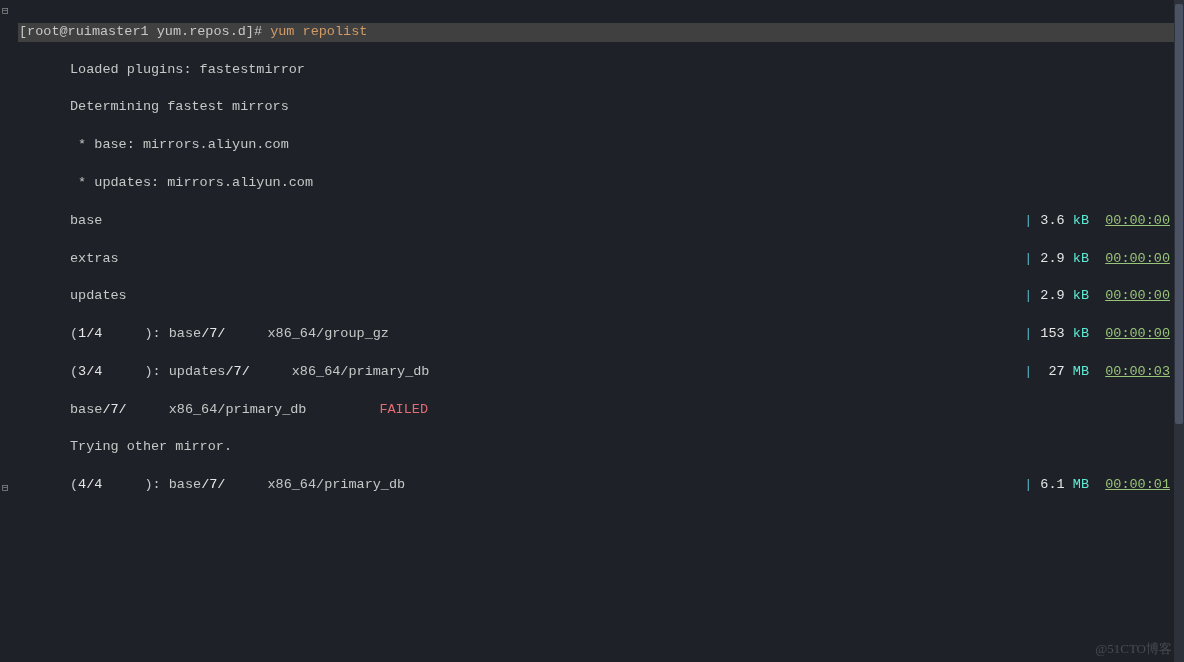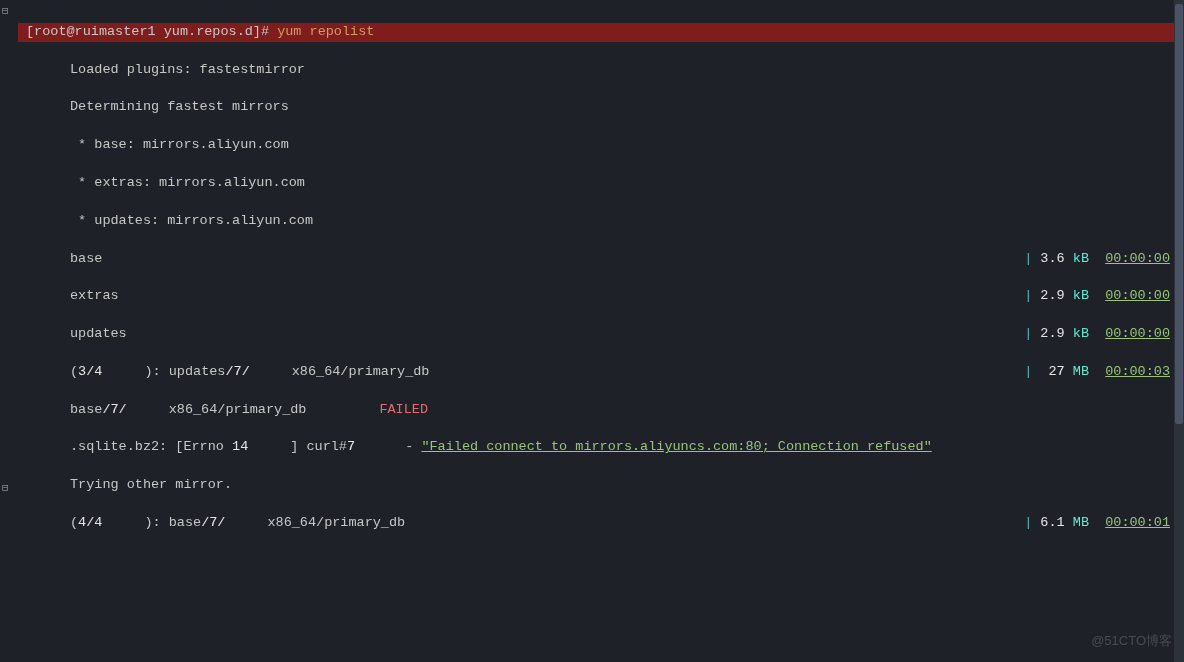--- a/index.html
+++ b/index.html
@@ -26,38 +26,38 @@
   font-size: 11px;
   position: absolute;
   left: 2px;
   cursor: pointer;
 }
 .terminal {
   padding: 4px 8px 4px 28px;
   white-space: pre;
 }
 .line { display: block; min-height: 18px; }
-.cmdline { background: #7f1d1d; margin-left: -10px; padding-left: 8px; }
+.cmdline { background: #404040; margin-left: -10px; padding-left: 1px; }
 .prompt { color: #c5c8c6; }
 .cmd { color: #d19a66; }
 .cyan { color: #56b6c2; }
 .purple { color: #e5e5e5; }
 .red { color: #e06c75; }
 .green { color: #98c379; text-decoration: underline; }
 .white { color: #5eead4; }
 .gray { color: #c5c8c6; margin-left: 42px; }
 .link { color: #56b6c2; text-decoration: underline; }
 .right { float: right; padding-right: 6px; }
 .watermark {
   position: absolute;
   right: 12px;
-  bottom: 12px;
+  bottom: 4px;
   color: rgba(255,255,255,0.18);
   font-size: 13px;
-  font-family: Liberation Sans, sans-serif;
+  font-family: Liberation Serif, serif;
 }
 .scrollbar {
   position: absolute;
   right: 0;
   top: 0;
   width: 10px;
   height: 100%;
   background: #2c313a;
 }
 .thumb {
@@ -76,28 +76,27 @@
 <div class="gutter">
   <span class="fold" style="top:4px">⊟</span>
   <span class="fold" style="top:481px">⊟</span>
 </div>
 
 <div class="terminal">
 <span class="line cmdline"><span class="prompt">[root@ruimaster1 yum.repos.d]# </span><span class="cmd">yum repolist</span></span>
 <span class="line gray">Loaded plugins: fastestmirror</span>
 <span class="line gray">Determining fastest mirrors</span>
 <span class="line gray"> * base: mirrors.aliyun.com</span>
-<span class="line gray"> * extras: mirrors.aliyun.com</span>
 <span class="line gray"> * updates: mirrors.aliyun.com</span>
 <span class="line"><span class="gray">base</span><span class="right"><span class="cyan">| </span><span class="purple">3.6</span> <span class="white">kB</span>  <span class="green">00:00:00</span></span></span>
 <span class="line"><span class="gray">extras</span><span class="right"><span class="cyan">| </span><span class="purple">2.9</span> <span class="white">kB</span>  <span class="green">00:00:00</span></span></span>
 <span class="line"><span class="gray">updates</span><span class="right"><span class="cyan">| </span><span class="purple">2.9</span> <span class="white">kB</span>  <span class="green">00:00:00</span></span></span>
+<span class="line"><span class="gray">(</span><span class="purple">1/4</span><span class="gray">): base</span><span class="purple">/7/</span><span class="gray">x86_64/group_gz</span><span class="right"><span class="cyan">|</span><span class="purple"> 153</span> <span class="white">kB</span>  <span class="green">00:00:00</span></span></span>
 <span class="line"><span class="gray">(</span><span class="purple">3/4</span><span class="gray">): updates</span><span class="purple">/7/</span><span class="gray">x86_64/primary_db</span><span class="right"><span class="cyan">|</span><span class="purple">  27</span> <span class="white">MB</span>  <span class="green">00:00:03</span></span></span>
 <span class="line"><span class="gray">base</span><span class="purple">/7/</span><span class="gray">x86_64/primary_db</span>         <span class="red">FAILED</span></span>
-<span class="line"><span class="gray">.sqlite.bz2: [Errno </span><span class="purple">14</span><span class="gray">] curl#</span><span class="purple">7</span><span class="gray"> - </span><span class="green">"Failed connect to mirrors.aliyuncs.com:80; Connection refused"</span></span>
 <span class="line gray">Trying other mirror.</span>
 <span class="line"><span class="gray">(</span><span class="purple">4/4</span><span class="gray">): base</span><span class="purple">/7/</span><span class="gray">x86_64/primary_db</span><span class="right"><span class="cyan">| </span><span class="purple">6.1</span> <span class="white">MB</span>  <span class="green">00:00:01</span></span></span>
 
 
 
 
 
 
 
 

